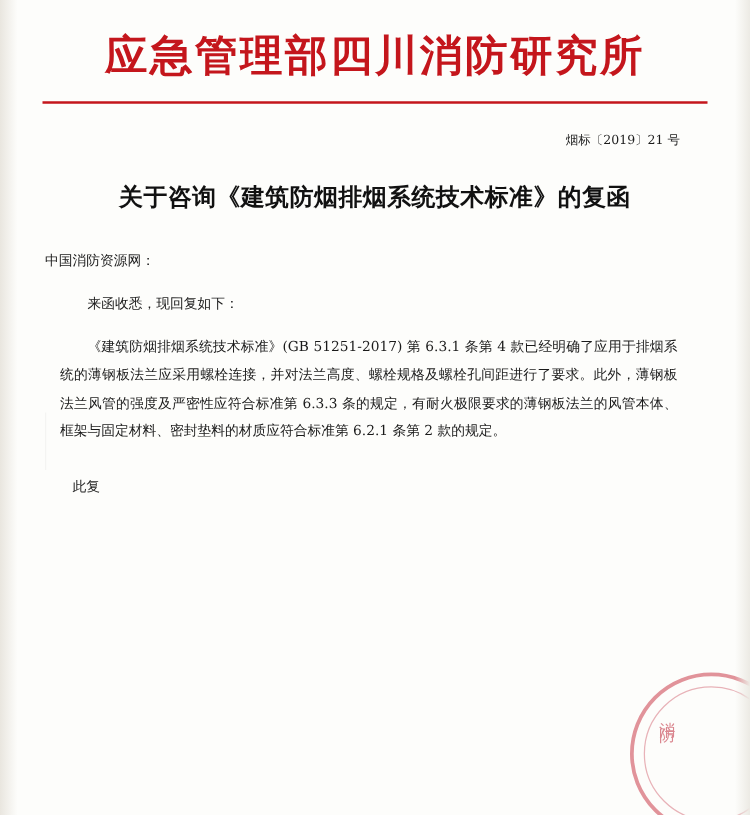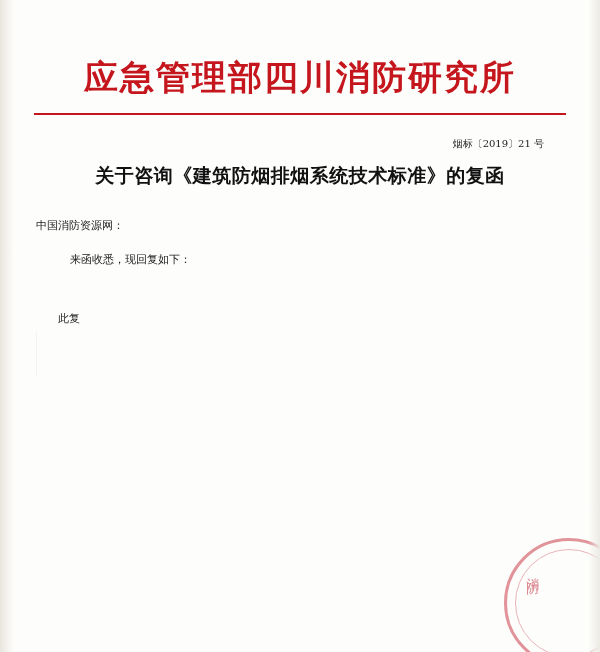--- a/index.html
+++ b/index.html
@@ -45,38 +45,37 @@
     text-align: center;
   }
   .letterhead-title {
     color: #c4161c;
     font-family: "DejaVu Serif", "Liberation Serif", serif;
     font-weight: bold;
     font-size: 34px;
     letter-spacing: 2px;
     line-height: 1.15;
     white-space: nowrap;
-    margin-top: 32px;
   }
   .rule {
     margin: 16px 34px 0 34px;
     height: 2px;
     background: #c4161c;
   }
 
   .doc-number-row {
     margin: 22px 56px 0 34px;
     text-align: right;
     font-size: 10px;
     color: #1b1b1b;
     font-family: "DejaVu Serif", "Liberation Serif", serif;
   }
 
   .doc-title {
-    margin: 11px 40px 0 40px;
+    margin: 26px 40px 0 40px;
     text-align: center;
     font-size: 19px;
     font-weight: bold;
     color: #111111;
     font-family: "DejaVu Sans", "Liberation Sans", sans-serif;
     letter-spacing: 0.5px;
     line-height: 1.4;
   }
 
   .body-block {
@@ -88,21 +87,21 @@
     text-align: justify;
   }
   .addressee {
     margin: 0 0 4px 0;
   }
   .para {
     margin: 12px;
     text-indent: 2em;
   }
   .closing {
-    margin-top: 36px;
+    margin-top: 22px;
     text-indent: 2em;
   }
 
   
   .seal {
     position: absolute;
     right: -34px;
     bottom: -16px;
     width: 124px;
     height: 124px;
@@ -147,20 +146,21 @@
 
   <div class="rule"></div>
 
   <div class="doc-number-row">烟标〔2019〕21 号</div>
 
   <div class="doc-title">关于咨询《建筑防烟排烟系统技术标准》的复函</div>
 
   <div class="body-block">
     <p class="addressee">中国消防资源网：</p>
     <p class="para">来函收悉，现回复如下：</p>
+    <p class="para">《建筑防烟排烟系统技术标准》(GB 51251-2017) 第 6.3.1 条第 4 款已经明确了应用于排烟系统的薄钢板法兰应采用螺栓连接，并对法兰高度、螺栓规格及螺栓孔间距进行了要求。此外，薄钢板法兰风管的强度及严密性应符合标准第 6.3.3 条的规定，有耐火极限要求的薄钢板法兰的风管本体、框架与固定材料、密封垫料的材质应符合标准第 6.2.1 条第 2 款的规定。</p>
     <p class="closing">此复</p>
   </div>
 
   <div class="seal">
     <div class="seal-inner"></div>
     <div class="seal-text">消防</div>
   </div>
 
   <div class="scan-line" style="left:36px; top:330px; width:1px; height:46px;"></div>
 </div>

